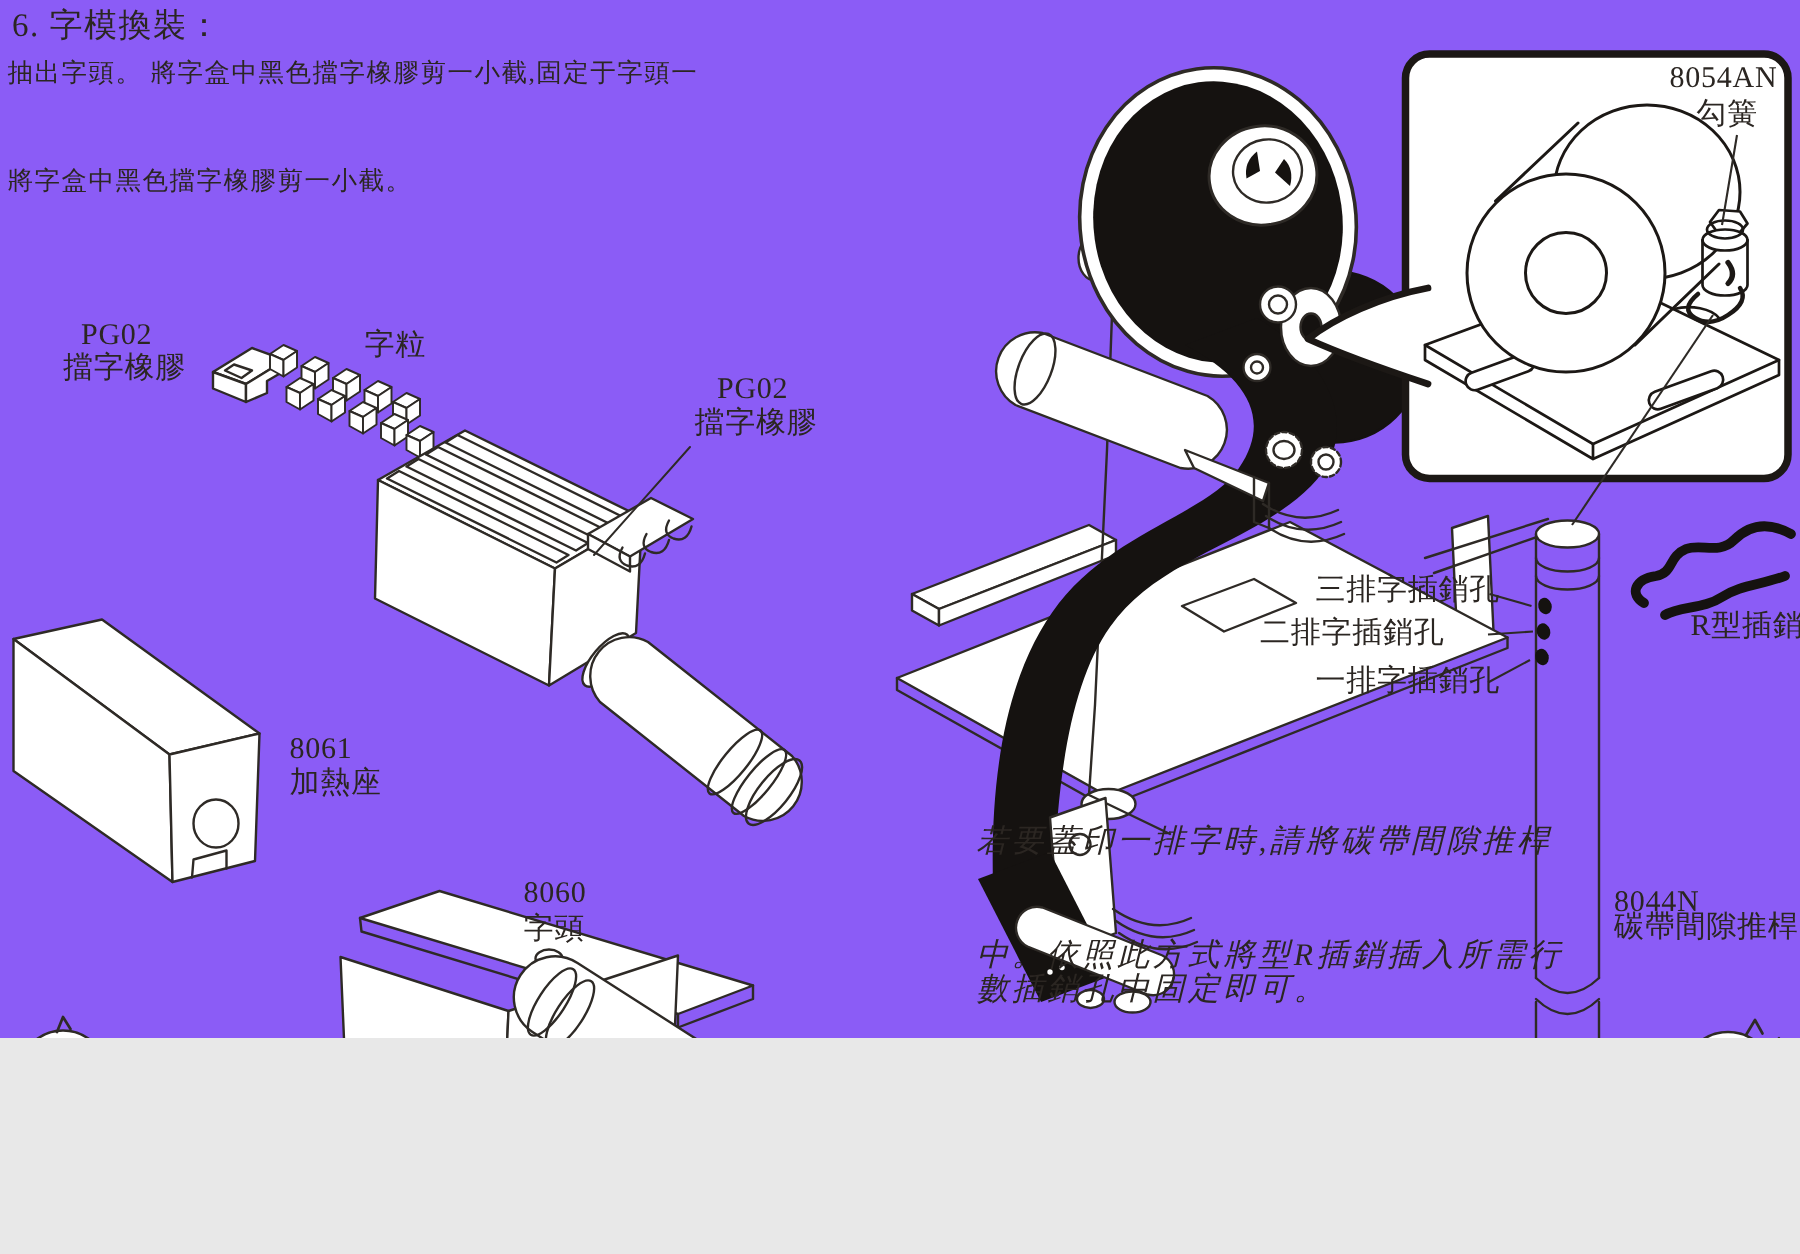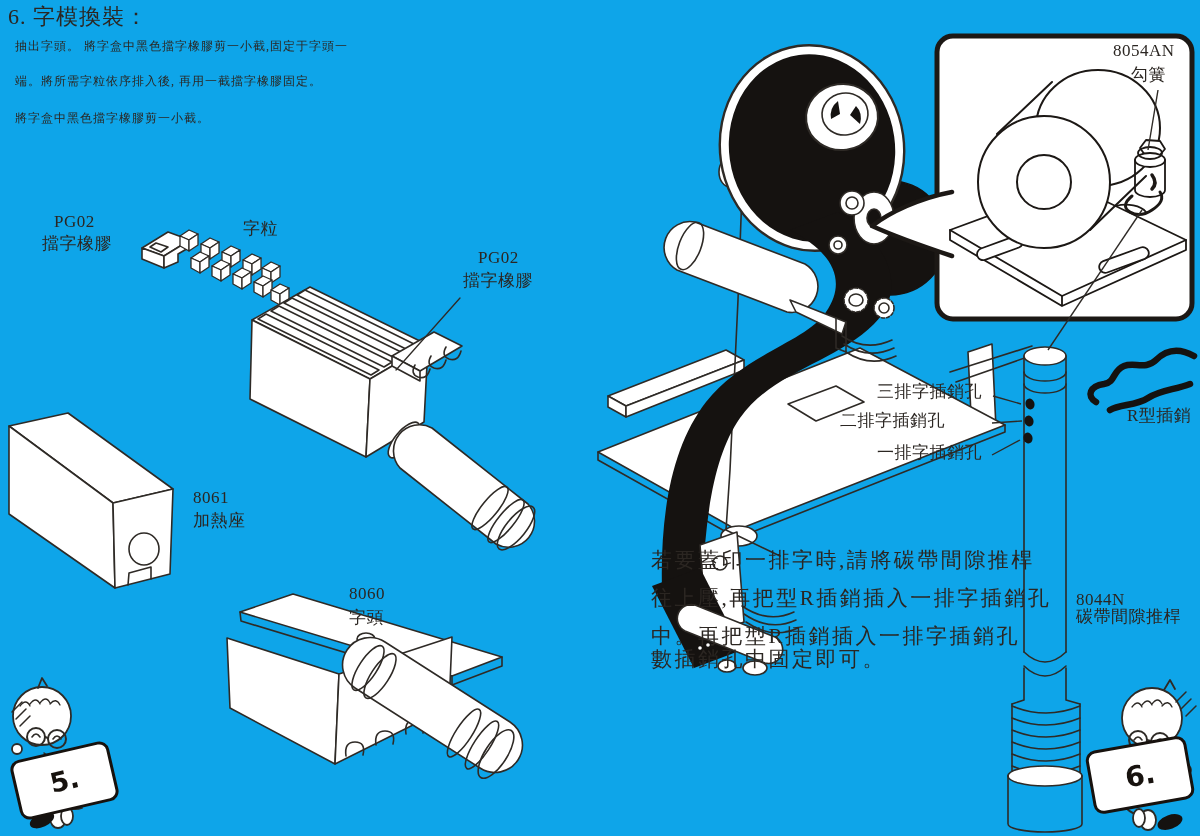--- a/index.html
+++ b/index.html
@@ -1,23 +1,23 @@
 <!DOCTYPE html>
 <html><head>
 <meta charset="utf-8">
 <style>
   html,body{margin:0;padding:0;background:#e8e8e8;}
-  .page{position:relative;width:1200px;height:836px;background:#0ea5e9;overflow:hidden;
+  .page{position:relative;width:1200px;height:692px;background:#8b5cf6;overflow:hidden;
         font-family:"Liberation Serif","DejaVu Serif",serif;color:#2b2622;}
   .art{position:absolute;left:0;top:0;}
   .t{position:absolute;white-space:nowrap;line-height:1.05;}
   .h{font-size:22px;letter-spacing:1px;}
-  .b6{font-size:12px;letter-spacing:1px;margin-left:10px;}
-  .b7{font-size:21px;letter-spacing:2.5px;}
-  .lb{font-size:17px;letter-spacing:0.5px;}
+  .b6{font-size:17px;letter-spacing:1px;}
+  .b7{font-size:21px;letter-spacing:2.5px;font-style:italic;}
+  .lb{font-size:20px;letter-spacing:0.5px;}
   .sign{position:absolute;background:#fff;border:3px solid #17120e;border-radius:10px;
         display:flex;align-items:center;justify-content:center;
         font-family:"DejaVu Sans","Liberation Sans",sans-serif;font-weight:800;color:#17120e;}
   .sign5{left:14px;top:750px;width:95px;height:55px;transform:rotate(-13deg);font-size:27px;}
   .sign6{left:1089px;top:743px;width:96px;height:58px;transform:rotate(-10deg);font-size:28px;}
 </style>
 </head>
 <body>
 
 <div class="page">
@@ -246,21 +246,20 @@
     <circle cx="1186" cy="770" r="5"></circle>
     <path d="M1126,808 q10,10 22,5" fill="none"></path>
     <ellipse cx="1148" cy="820" rx="8" ry="10"></ellipse>
     <ellipse cx="1139" cy="818" rx="6" ry="9"></ellipse>
     <ellipse cx="1170" cy="822" rx="13" ry="7" transform="rotate(-20 1170 822)" fill="#151210" stroke="none"></ellipse>
   </g>
 </svg>
 
   <div class="t h" style="left:8px;top:5px">6. 字模換裝：</div>
   <div class="t b6" style="left:5px;top:40px">抽出字頭。 將字盒中黑色擋字橡膠剪一小截,固定于字頭一</div>
-  <div class="t b6" style="left:5px;top:75px">端。將所需字粒依序排入後, 再用一截擋字橡膠固定。</div>
   <div class="t b6" style="left:5px;top:112px">將字盒中黑色擋字橡膠剪一小截。</div>
 
   <div class="t lb" style="left:54px;top:213px">PG02</div>
   <div class="t lb" style="left:42px;top:235px">擋字橡膠</div>
   <div class="t lb" style="left:243px;top:220px">字粒</div>
   <div class="t lb" style="left:478px;top:249px">PG02</div>
   <div class="t lb" style="left:463px;top:272px">擋字橡膠</div>
   <div class="t lb" style="left:193px;top:489px">8061</div>
   <div class="t lb" style="left:193px;top:512px">加熱座</div>
   <div class="t lb" style="left:349px;top:585px">8060</div>
@@ -269,20 +268,19 @@
   <div class="t lb" style="left:1113px;top:42px">8054AN</div>
   <div class="t lb" style="left:1131px;top:66px">勾簧</div>
   <div class="t lb" style="left:877px;top:383px">三排字插銷孔</div>
   <div class="t lb" style="left:840px;top:412px">二排字插銷孔</div>
   <div class="t lb" style="left:877px;top:444px">一排字插銷孔</div>
   <div class="t lb" style="left:1127px;top:407px">R型插銷</div>
   <div class="t lb" style="left:1076px;top:591px">8044N</div>
   <div class="t lb" style="left:1076px;top:608px">碳帶間隙推桿</div>
 
   <div class="t b7" style="left:651px;top:549px">若要蓋印一排字時,請將碳帶間隙推桿</div>
-  <div class="t b7" style="left:651px;top:587px">往上壓,再把型R插銷插入一排字插銷孔</div>
-  <div class="t b7" style="left:651px;top:625px">中。再把型R插銷插入一排字插銷孔</div>
+  <div class="t b7" style="left:651px;top:625px">中。依照此方式將型R插銷插入所需行</div>
   <div class="t b7" style="left:651px;top:648px">數插銷孔中固定即可。</div>
 
   <div class="sign sign5">5.</div>
   <div class="sign sign6">6.</div>
 
 </div>
 
 </body></html>

